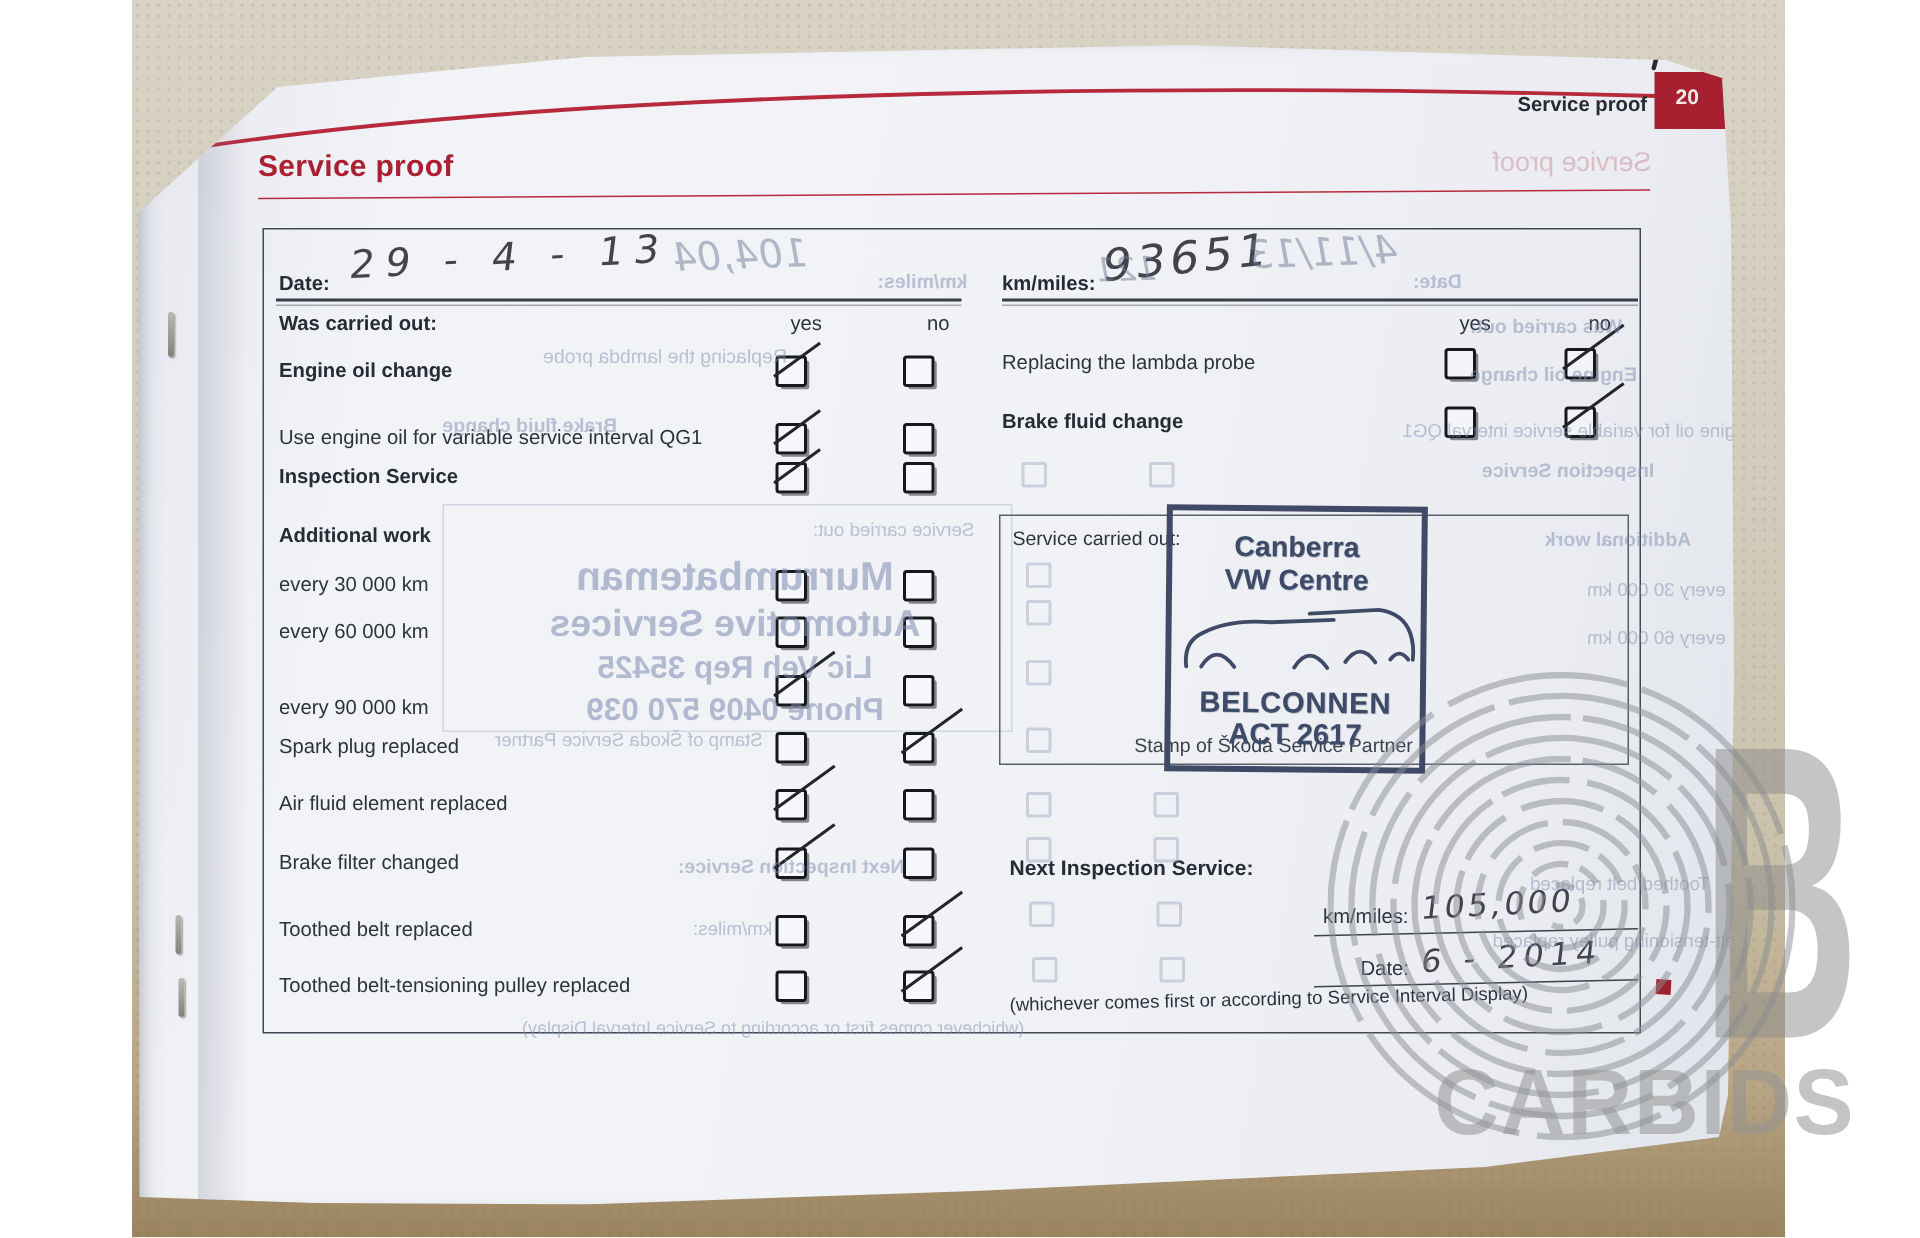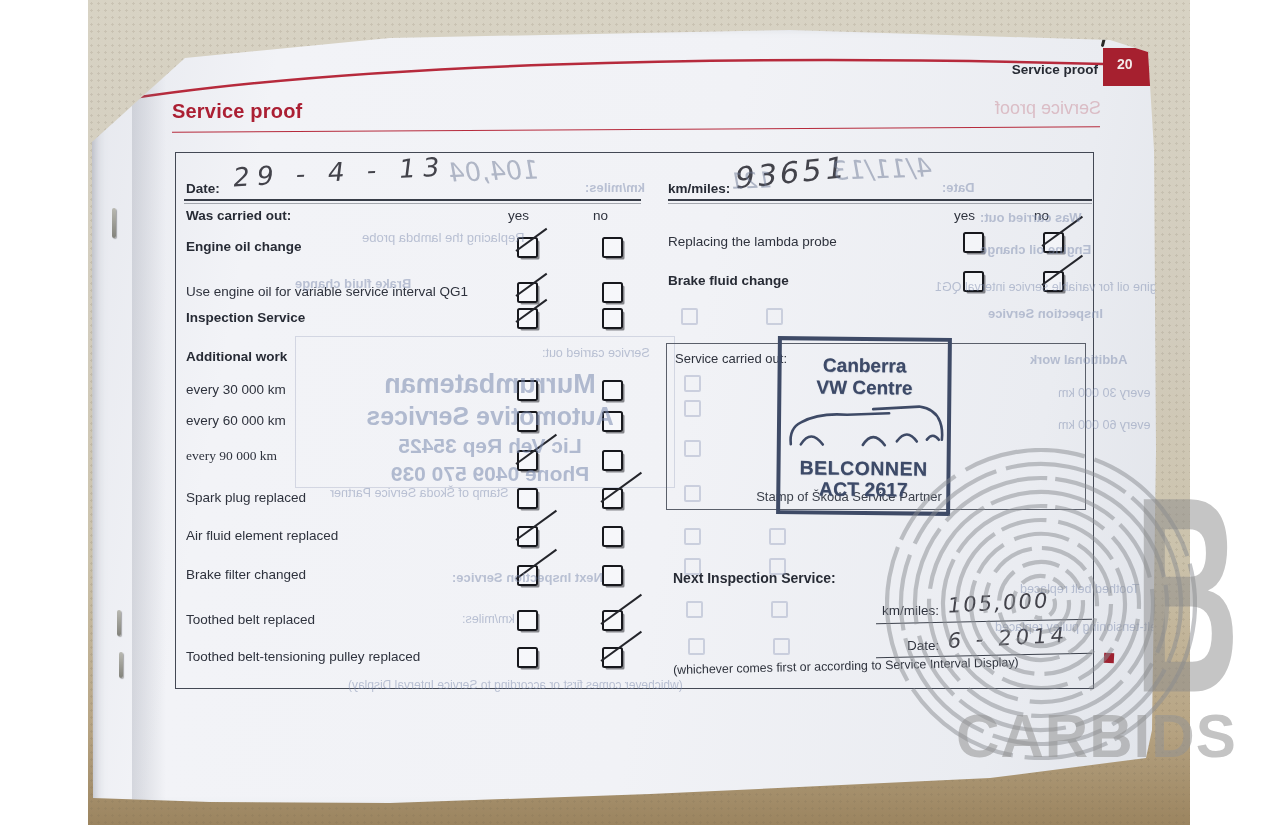--- a/index.html
+++ b/index.html
@@ -35,21 +35,21 @@
   .pen-mark{position:absolute;left:1012px;top:6px;width:3px;height:11px;background:#2a2a28;
     transform:rotate(14deg);border-radius:2px;}
   .title{position:absolute;left:82px;top:70px;font-size:20px;font-weight:bold;color:#ab1f33;letter-spacing:.2px;}
   .title-rule{position:absolute;left:82px;top:99px;width:928px;border-top:1.7px solid #b62a3c;
     transform:rotate(-0.35deg);}
   
   #form-box{position:absolute;left:85px;top:122px;width:919px;height:537px;
     border:1.7px solid #434854;}
   .lbl{position:absolute;font-size:13.5px;color:#2e323d;white-space:nowrap;}
   .b{font-weight:bold;color:#272b35;}
-  .yn{position:absolute;width:40px;text-align:left;font-size:13.5px;color:#2e323d;}
+  .yn{position:absolute;width:40px;text-align:right;font-size:13.5px;color:#2e323d;}
   .drule{position:absolute;height:5px;border-top:2px solid #383d48;border-bottom:1px solid rgba(100,105,115,.55);}
   .cb{position:absolute;width:21px;height:21px;border:2.4px solid #17181d;border-radius:2.5px;
     background:rgba(252,252,254,.45);box-shadow:2.5px 2.5px 0 -1px rgba(25,26,32,.5);}
   .slash{position:absolute;left:-3px;top:11px;width:38px;border-top:2.4px solid #24252b;
     transform-origin:0 50%;transform:rotate(-36deg);}
   .slash.long{width:50px;}
   .fcb{position:absolute;width:17px;height:17px;border:2px solid rgba(150,160,188,.42);border-radius:2px;}
   .hand{font-family:"DejaVu Sans","Liberation Sans",sans-serif;color:#43434b;
     transform:skewX(-10deg) rotate(-3deg);position:absolute;white-space:nowrap;}
   #sco-box{position:absolute;left:490px;top:190px;width:420px;height:167px;border:1.4px solid #5a5f6a;}
@@ -176,21 +176,21 @@
             <div class="slash"></div>
           </div>
           <div class="cb" style="left: 426px; top: 155px;"></div>
           <div class="lbl b" style="left: 10px; top: 196px;">Additional work</div>
           <div class="lbl" style="left: 10px; top: 229px;">every 30 000 km</div>
           <div class="cb" style="left: 341px; top: 227px;"></div>
           <div class="cb" style="left: 426px; top: 227px;"></div>
           <div class="lbl" style="left: 10px; top: 260px;">every 60 000 km</div>
           <div class="cb" style="left: 341px; top: 258px;"></div>
           <div class="cb" style="left: 426px; top: 258px;"></div>
-          <div class="lbl" style="left: 10px; top: 295px; font-family: Liberation Serif, serif;">every 90 000 km</div>
+          <div class="lbl" style="left: 10px; top: 311px;">every 90 000 km</div>
           <div class="cb" style="left: 341px; top: 297px;">
             <div class="slash long"></div>
           </div>
           <div class="cb" style="left: 426px; top: 297px;"></div>
           <div class="lbl" style="left: 10px; top: 337px;">Spark plug replaced</div>
           <div class="cb" style="left: 341px; top: 335px;"></div>
           <div class="cb" style="left: 426px; top: 335px;">
             <div class="slash long"></div>
           </div>
           <div class="lbl" style="left: 10px; top: 375px;">Air fluid element replaced</div>

